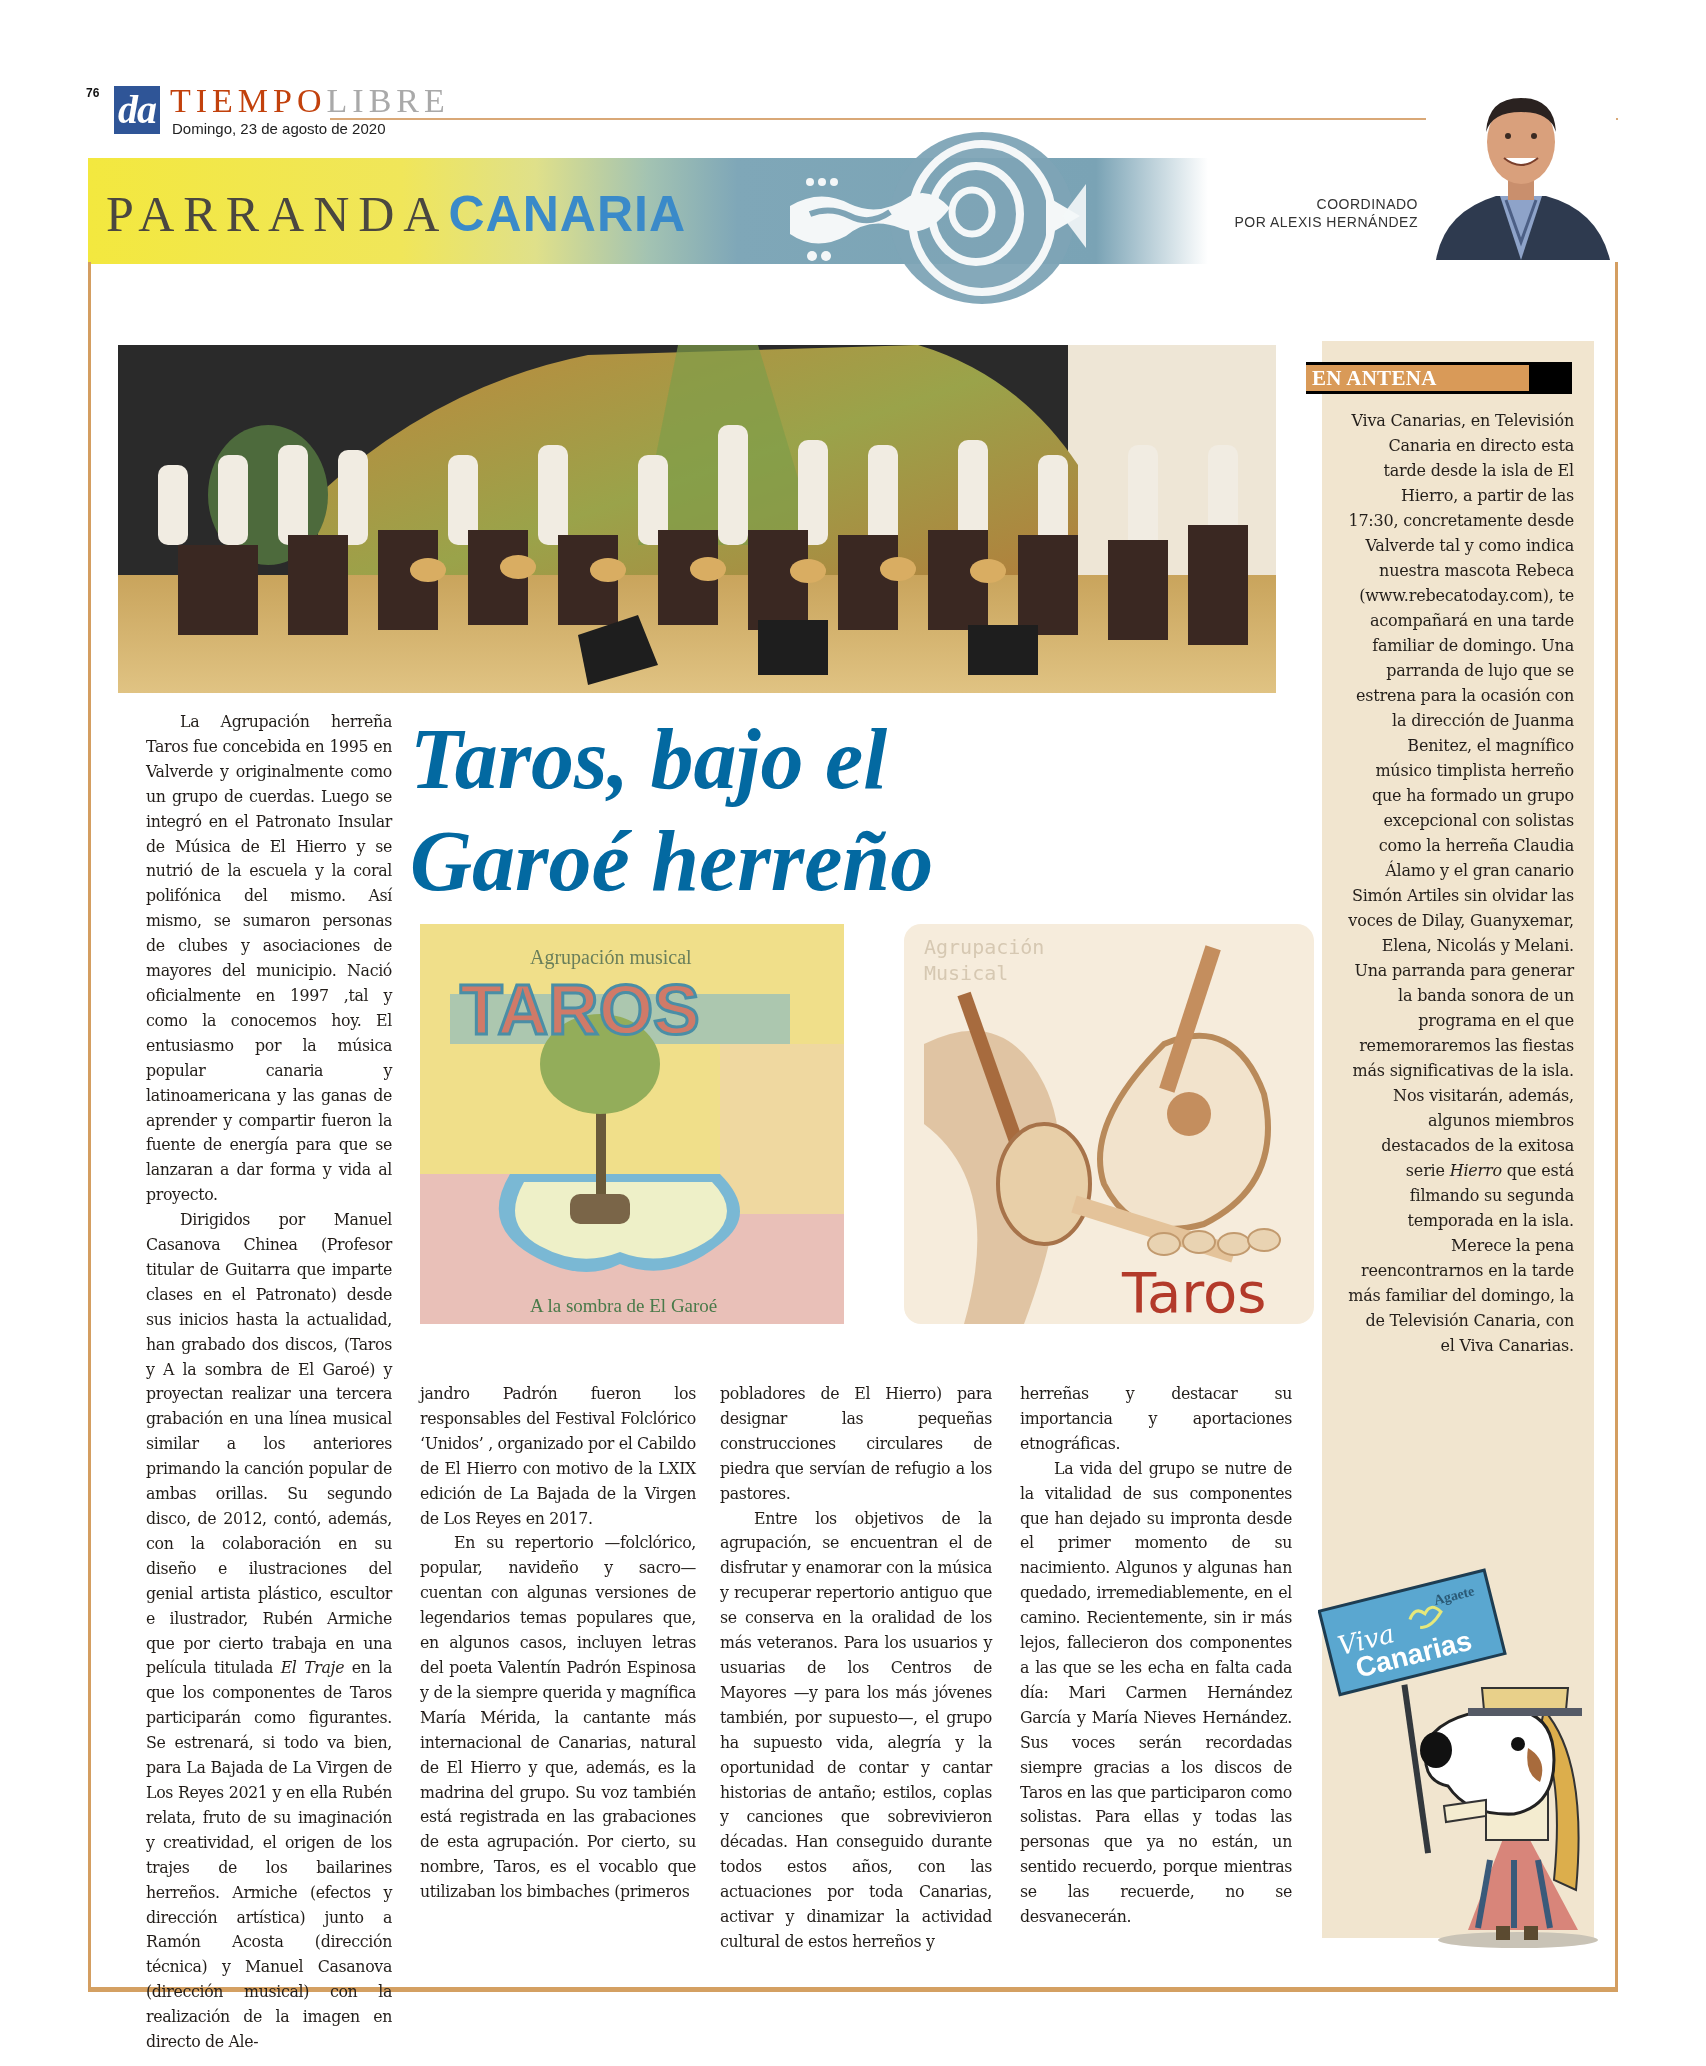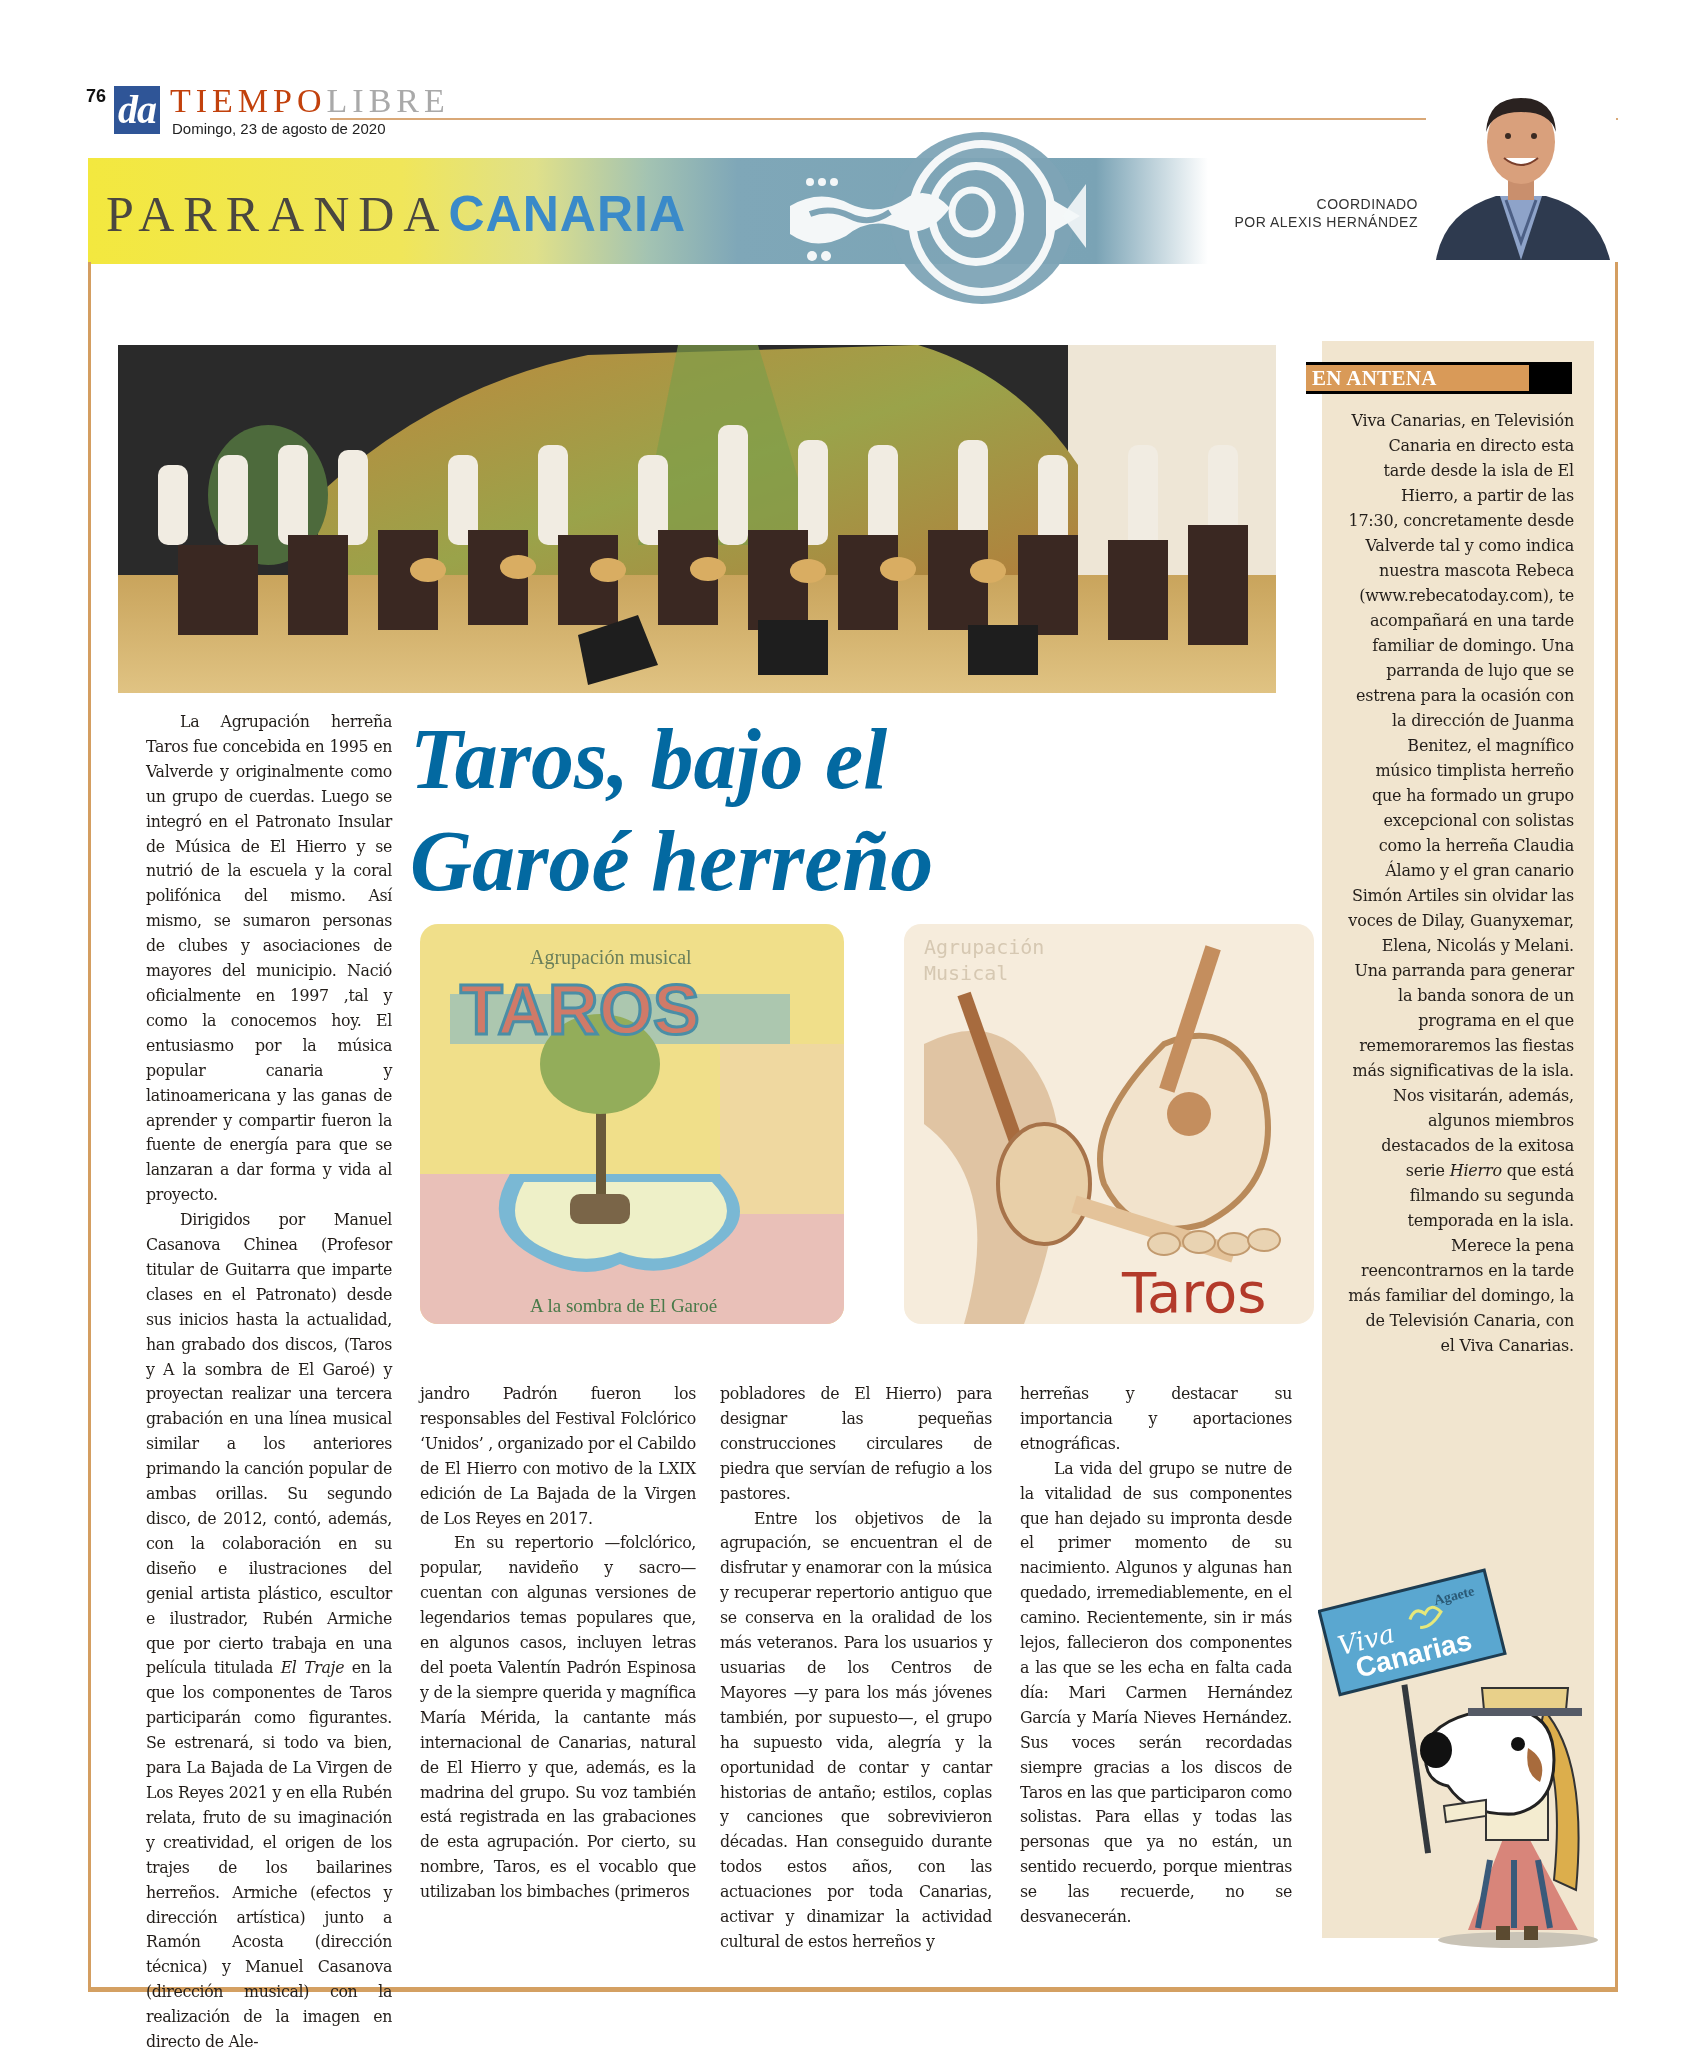--- a/index.html
+++ b/index.html
@@ -1,20 +1,20 @@
 <!DOCTYPE html>
 <html><head>
 <meta charset="utf-8">
 <style>
   * { box-sizing: border-box; margin: 0; padding: 0; }
   html, body { width: 1706px; height: 2066px; background: #ffffff; overflow: hidden; }
   body { position: relative; font-family: "DejaVu Serif", serif; color: #1f1a16; }
 
   
-  .page-num { position: absolute; left: 86px; top: 86px; font-family: "Liberation Sans", sans-serif; font-weight: bold; font-size: 18px; color: #111; }
+  .page-num { position: absolute; left: 86px; top: 86px; font-family: "Liberation Sans", sans-serif; font-weight: bold; font-size: 12px; color: #111; }
   .logo-da { position: absolute; left: 114px; top: 86px; width: 46px; height: 48px; background: #2f5597; color: #fff; font-family: "Liberation Serif", serif; font-weight: bold; font-size: 40px; line-height: 48px; text-align: center; letter-spacing: -1px; font-style: italic; }
   .section-title { position: absolute; left: 170px; top: 82px; font-family: "Liberation Serif", serif; font-size: 34px; letter-spacing: 5px; line-height: 38px; }
   .section-title .t1 { color: #c2410c; margin-top: 21px; }
   .section-title .t2 { color: #a9a9a9; text-align: center; }
   .date-line { position: absolute; left: 172px; top: 120px; font-family: "Liberation Sans", sans-serif; font-size: 15px; color: #222; }
   .rule-top { position: absolute; left: 330px; top: 118px; width: 1288px; height: 2px; background: #d9a877; }
 
   
   .banner { position: absolute; left: 88px; top: 158px; width: 1120px; height: 106px;
     background: linear-gradient(90deg, #f3e83f 0%, #f0e65a 28%, #dfe08a 40%, #a3c3b2 50%, #7fa7b8 58%, #7aa3b5 90%, rgba(255,255,255,0.9) 100%); }
@@ -29,21 +29,21 @@
 
   
   .main-photo { position: absolute; left: 118px; top: 345px; width: 1158px; height: 348px; overflow: hidden; }
 
   
   .headline { position: absolute; left: 410px; top: 708px; width: 890px; text-align: left; font-family: "Liberation Serif", serif; font-style: italic; font-size: 86px; line-height: 102px; color: #0369a1; }
   .headline span { display: block; }
 
   
   .cover { position: absolute; top: 924px; width: 424px; height: 400px; overflow: hidden; }
-  .cover-1 { left: 420px; border-radius: 18px; }
+  .cover-1 { left: 420px; }
   .cover-2 { left: 904px; width: 410px; border-radius: 17px; }
 
   
   .col { position: absolute; font-family: "DejaVu Serif", serif; font-size: 15.8px; line-height: 24.9px; text-align: justify; color: #221d19; letter-spacing: -0.35px; }
   .col p { text-indent: 0; }
   .col p.ind { text-indent: 34px; }
   .col-1 { left: 146px; top: 710px; width: 246px; }
   .col-2 { left: 420px; top: 1382px; width: 276px; }
   .col-3 { left: 720px; top: 1382px; width: 272px; }
   .col-4 { left: 1020px; top: 1382px; width: 272px; }

